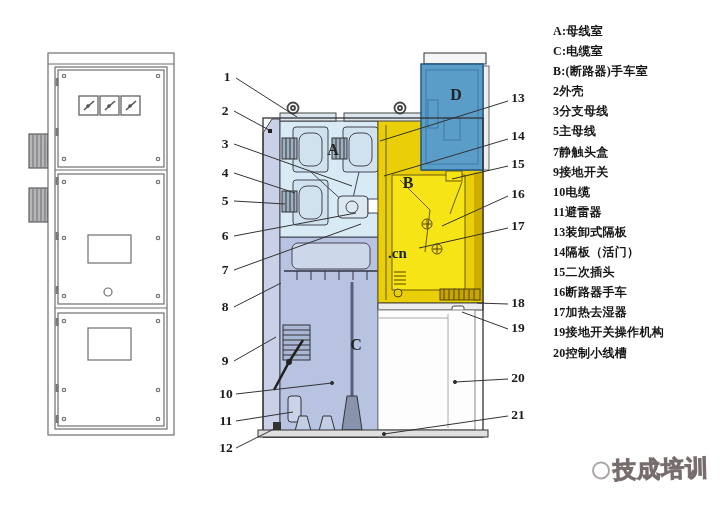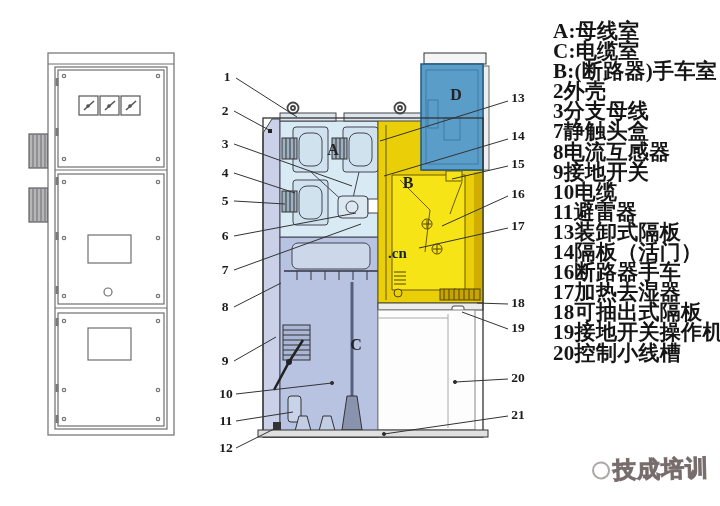--- a/index.html
+++ b/index.html
@@ -4,21 +4,21 @@
 <style>
   html,body{margin:0;padding:0;}
   body{
     width:720px;height:506px;position:relative;background:#fff;overflow:hidden;
     font-family:"Liberation Serif","DejaVu Serif",serif;
   }
   #stage{position:absolute;left:0;top:0;width:720px;height:506px;}
   svg{position:absolute;left:0;top:0;}
   .legend{
     position:absolute;left:553px;top:21px;width:166px;
-    font-size:21px;line-height:20.1px;font-weight:600;color:#151515;
+    font-size:12px;line-height:20.1px;font-weight:600;color:#151515;
     letter-spacing:.3px;white-space:nowrap;
   }
   .legend div{height:20.1px;}
   .brandmark{
     position:absolute;left:592px;top:452px;width:128px;height:34px;
     display:flex;align-items:center;gap:3px;transform:rotate(-1.5deg);
     pointer-events:none;
   }
   .brandmark .ring{
     width:18px;height:18px;border-radius:50%;
@@ -348,30 +348,30 @@
 
   <text class="cnmark" x="388" y="258">.cn</text>
 </svg>
 
 <div class="legend">
   <div>A:母线室</div>
   <div>C:电缆室</div>
   <div>B:(断路器)手车室</div>
   <div>2外壳</div>
   <div>3分支母线</div>
+  <div>5主母线</div>
   <div>7静触头盒</div>
-  <div>8电流互感器</div>
   <div>9接地开关</div>
   <div>10电缆</div>
   <div>11避雷器</div>
   <div>13装卸式隔板</div>
   <div>14隔板（活门）</div>
+  <div>15二次插头</div>
   <div>16断路器手车</div>
   <div>17加热去湿器</div>
-  <div>18可抽出式隔板</div>
   <div>19接地开关操作机构</div>
   <div>20控制小线槽</div>
 </div>
 
 <div class="brandmark">
   <span class="ring"></span>
   <span class="brandtext">技成培训</span>
 </div>
 
 </div>

